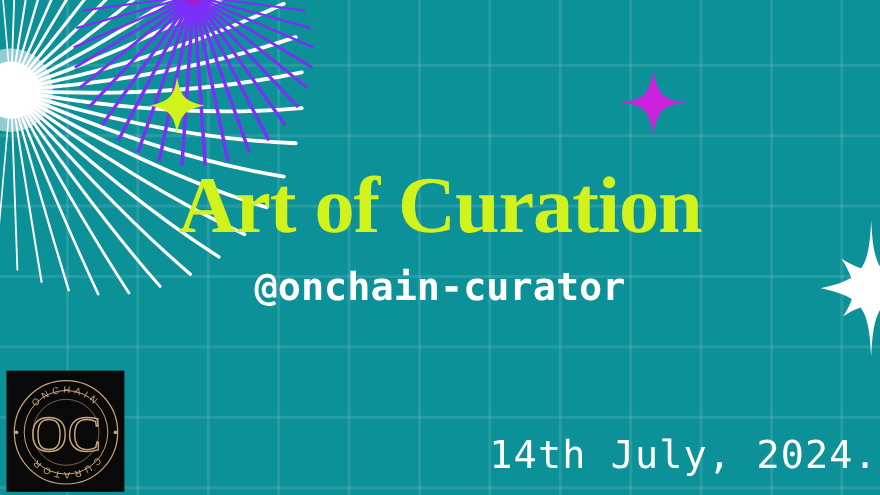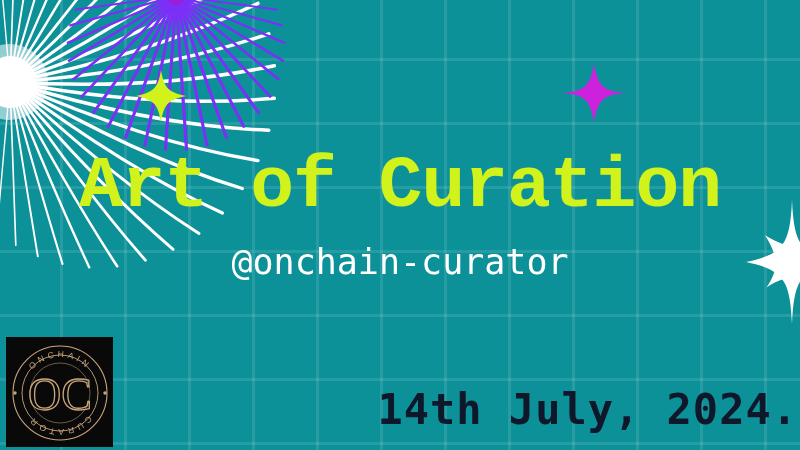--- a/index.html
+++ b/index.html
@@ -40,47 +40,47 @@
   #title-block {
     position: absolute;
     left: 0;
     right: 0;
     top: 150px;
     text-align: center;
   }
   #poster-title {
     margin: 0;
     color: #d2f21c;
-    font-family: Liberation Mono, monospace;
+    font-family: Liberation Serif, serif;
     font-weight: 700;
     font-size: 73px;
     line-height: 1.0;
     letter-spacing: -1px;
     white-space: nowrap;
   }
   #poster-handle {
     margin: 22px 0 0 0;
     color: #ffffff;
     font-family: "DejaVu Sans Mono", monospace;
-    font-weight: 400;
+    font-weight: 700;
     font-size: 35px;
     line-height: 1.0;
     letter-spacing: 0px;
     white-space: nowrap;
   }
 
   
   #poster-date {
     position: absolute;
     right: 2px;
     bottom: 16px;
-    color: #0f172a;
+    color: #ffffff;
     font-family: "DejaVu Sans Mono", monospace;
-    font-weight: 700;
-    font-size: 42px;
+    font-weight: 400;
+    font-size: 35px;
     letter-spacing: 1px;
     white-space: nowrap;
   }
 
   
   #curator-badge {
     position: absolute;
     left: 6px;
     bottom: 3px;
     width: 107px;

